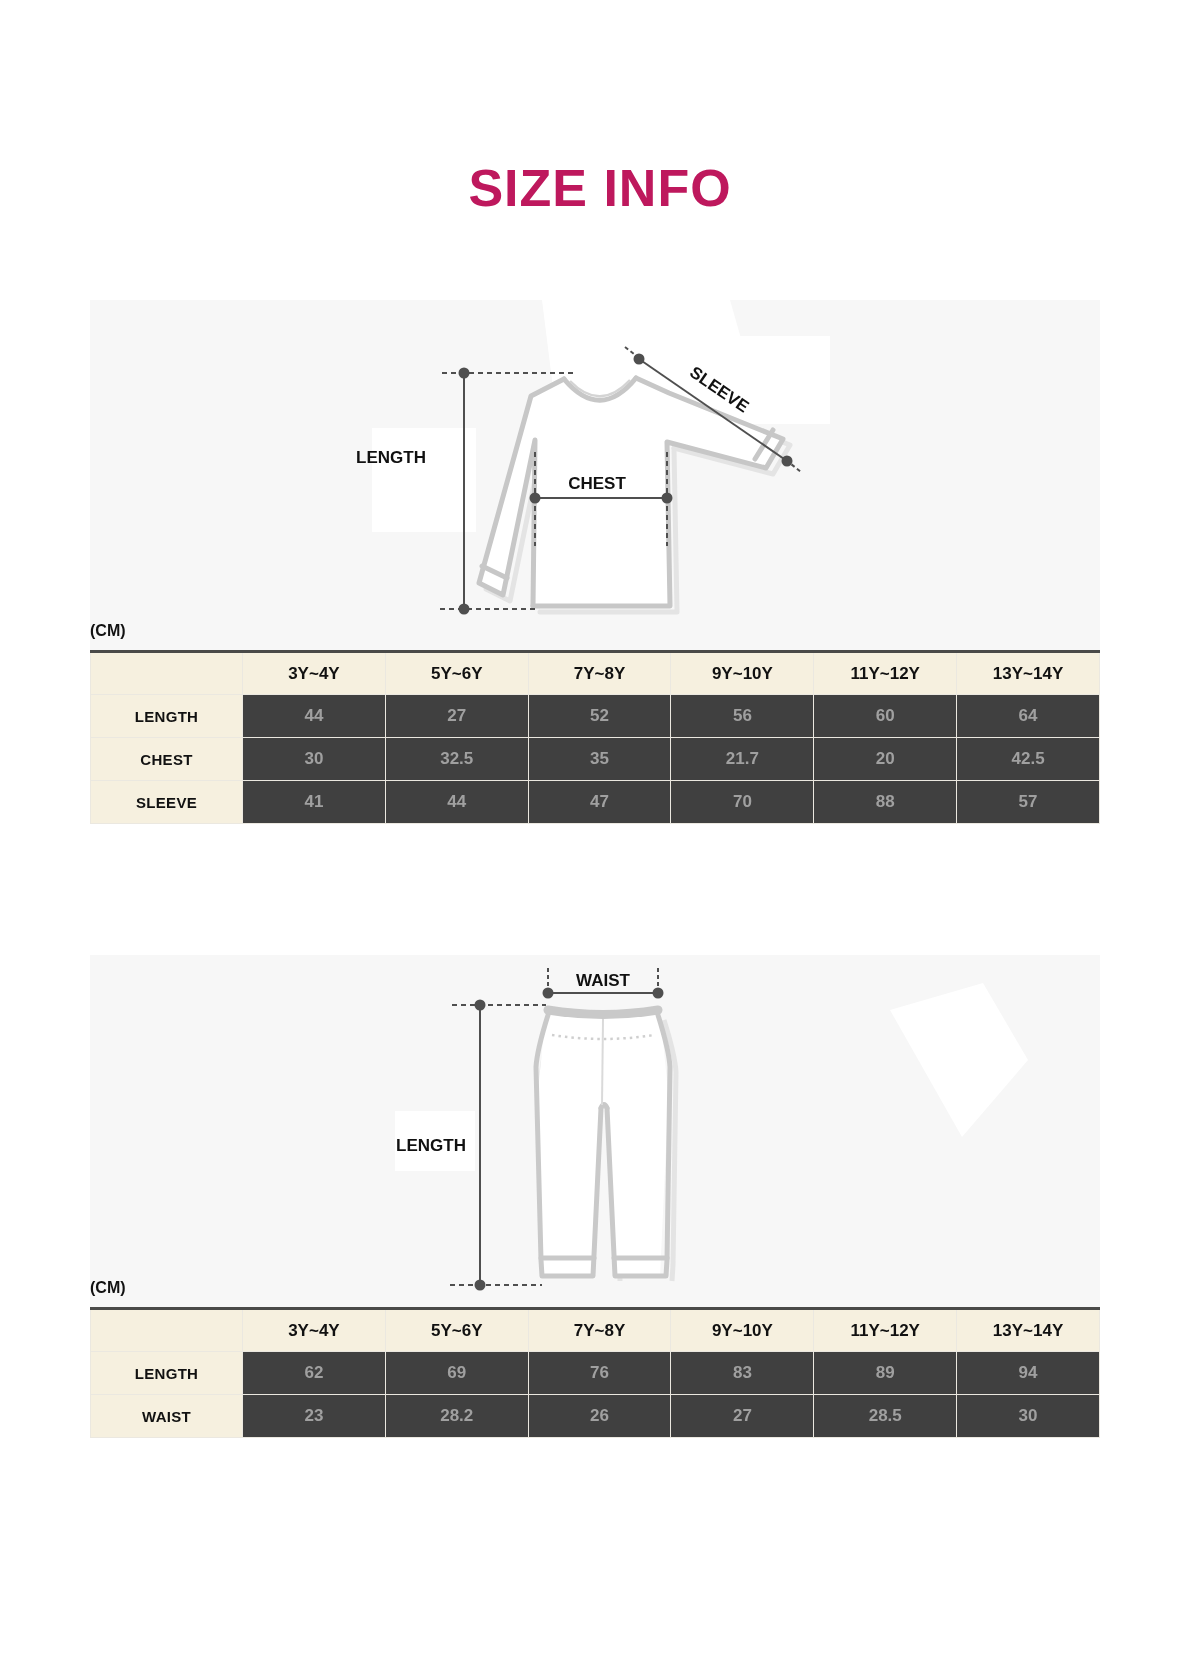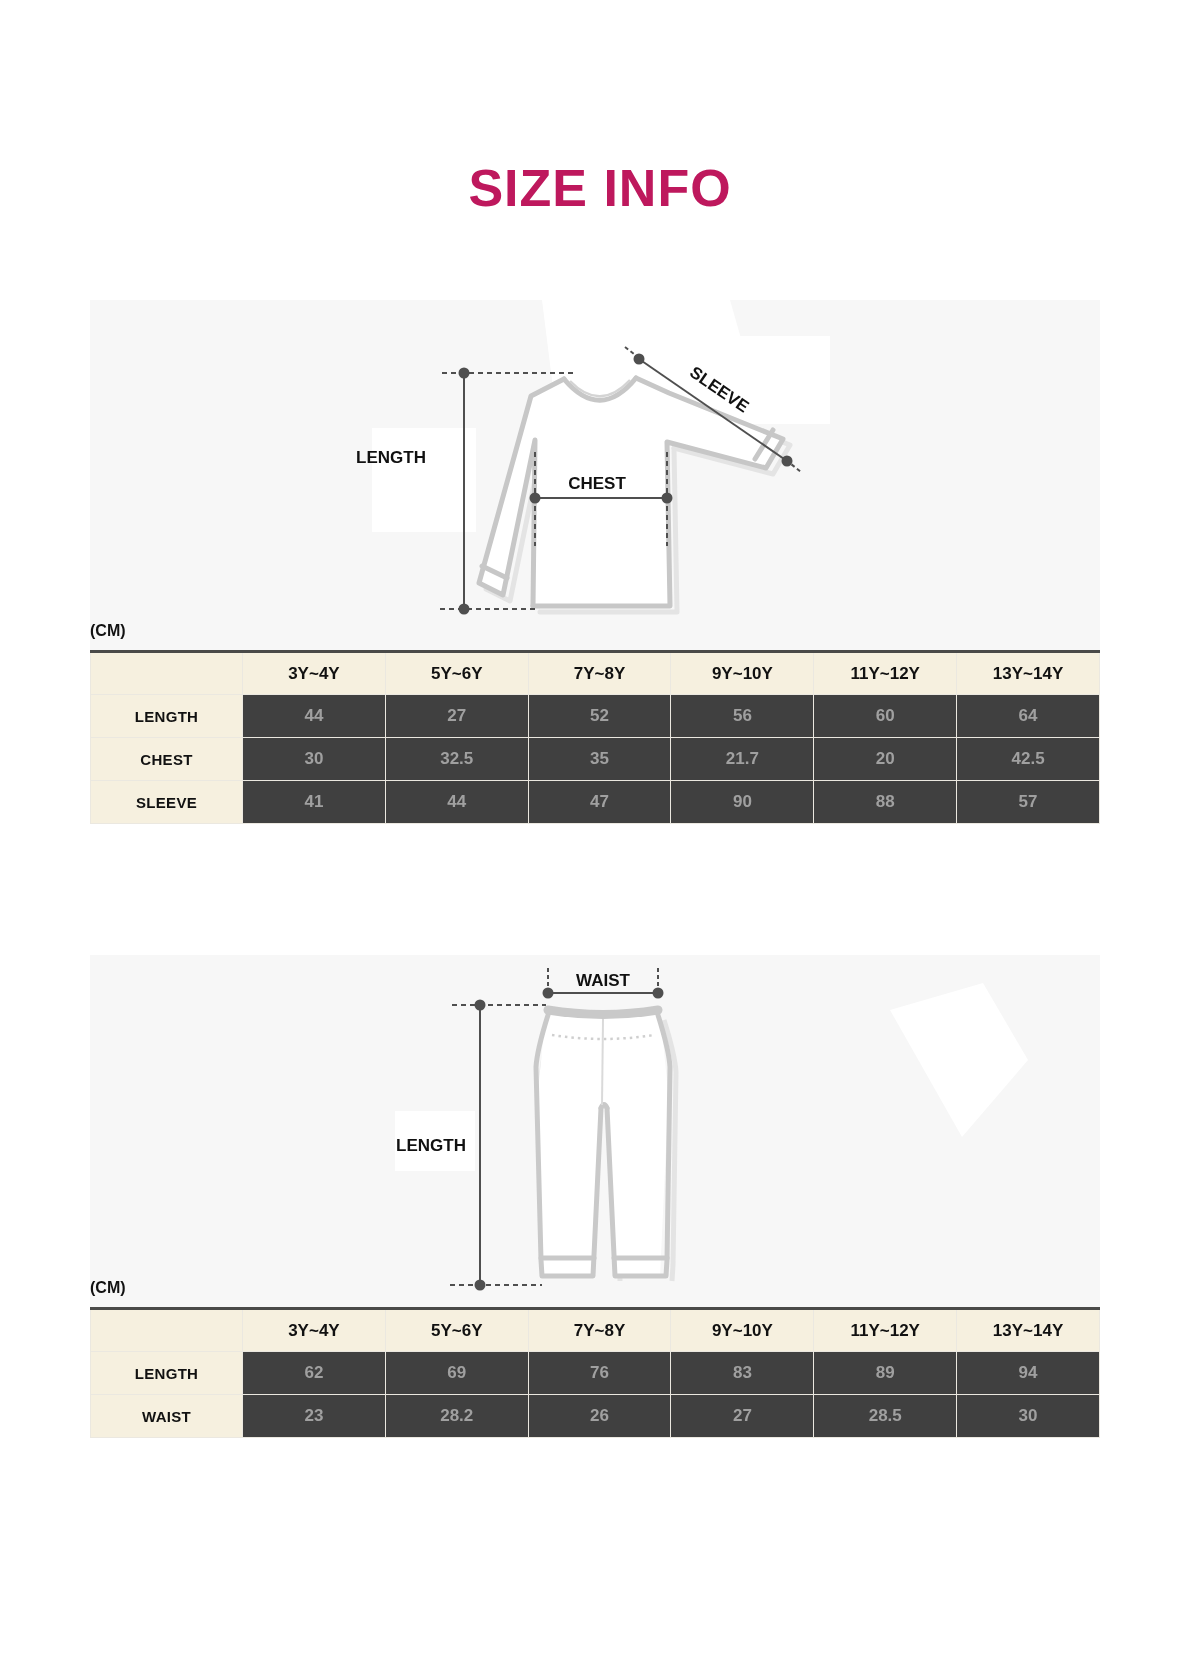--- a/index.html
+++ b/index.html
@@ -142,21 +142,21 @@
     <td class="val">35</td>
     <td class="val">21.7</td>
     <td class="val">20</td>
     <td class="val">42.5</td>
   </tr>
   <tr>
     <td class="row-h">SLEEVE</td>
     <td class="val">41</td>
     <td class="val">44</td>
     <td class="val">47</td>
-    <td class="val">90</td>
+    <td class="val">70</td>
     <td class="val">88</td>
     <td class="val">57</td>
   </tr>
 </tbody>
   </table>
 
 <div class="panel" id="pants-panel">
   <svg viewBox="0 0 1010 352" width="1010" height="352">
 
     <polygon points="800,55 893,28 938,105 872,182" fill="#ffffff"></polygon>

